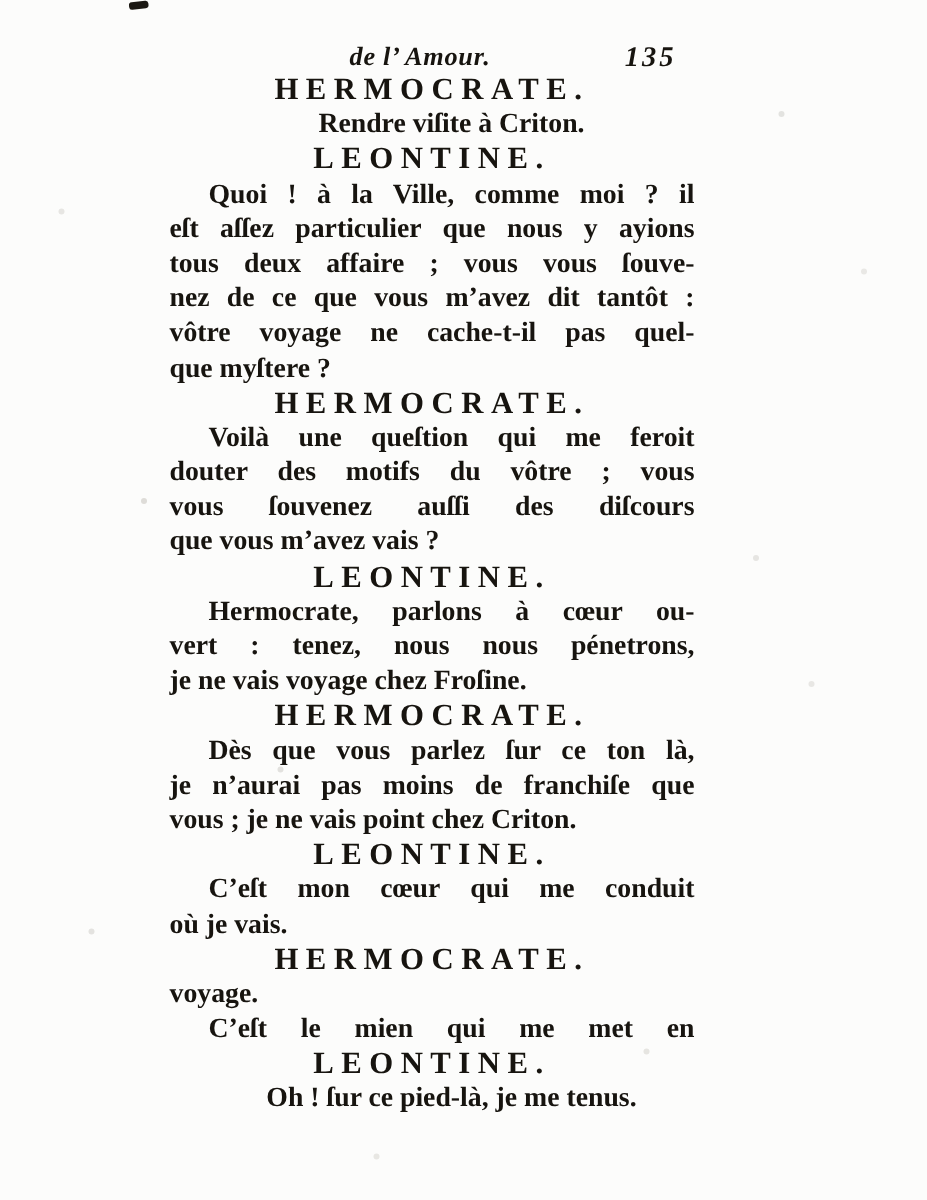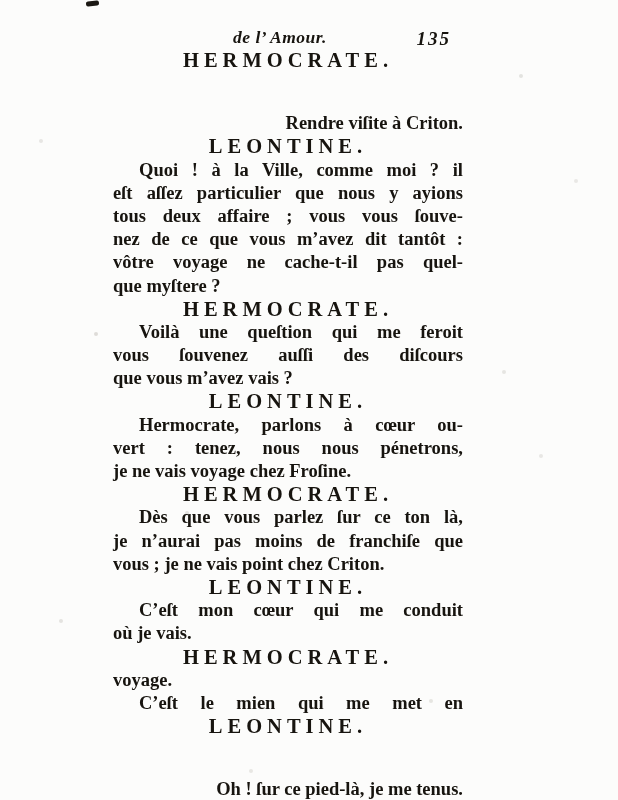--- a/index.html
+++ b/index.html
@@ -52,21 +52,21 @@
   .ln.speaker {
     text-align: center;
     font-size: 20.5px; letter-spacing: 5px;
   }
   .ln.first, .ln.mid {
     text-align: justify; text-align-last: justify;
     word-spacing: -0.5px;
   }
   .ln.first { text-indent: 26px; }
   .ln.last { text-align: left; white-space: nowrap; }
-  .ln.single { text-align: right; text-indent: 26px; white-space: nowrap; margin-top: 40px; }
+  .ln.single { text-align: center; text-indent: 26px; white-space: nowrap; }
 </style>
 </head>
 <body>
 
 <div class="page">
   <div class="speckles"></div>
   <div class="ink-smudge"></div>
 
   <div class="running-header">
     <span class="header-title">de l’ Amour.</span>
@@ -78,20 +78,21 @@
       <div class="ln single">Rendre viſite à Criton.</div>
       <div class="ln speaker">LEONTINE.</div>
       <div class="ln first">Quoi ! à la Ville, comme moi ? il</div>
       <div class="ln mid">eſt aſſez particulier que nous y ayions</div>
       <div class="ln mid">tous deux affaire ; vous vous ſouve-</div>
       <div class="ln mid">nez de ce que vous m’avez dit tantôt :</div>
       <div class="ln mid">vôtre voyage ne cache-t-il pas quel-</div>
       <div class="ln last">que myſtere ?</div>
       <div class="ln speaker">HERMOCRATE.</div>
       <div class="ln first">Voilà une queſtion qui me feroit</div>
+      <div class="ln mid">douter des motifs du vôtre ; vous</div>
       <div class="ln mid">vous ſouvenez auſſi des diſcours</div>
       <div class="ln last">que vous m’avez vais ?</div>
       <div class="ln speaker">LEONTINE.</div>
       <div class="ln first">Hermocrate, parlons à cœur ou-</div>
       <div class="ln mid">vert : tenez, nous nous pénetrons,</div>
       <div class="ln last">je ne vais voyage chez Froſine.</div>
       <div class="ln speaker">HERMOCRATE.</div>
       <div class="ln first">Dès que vous parlez ſur ce ton là,</div>
       <div class="ln mid">je n’aurai pas moins de franchiſe que</div>
       <div class="ln last">vous ; je ne vais point chez Criton.</div>

